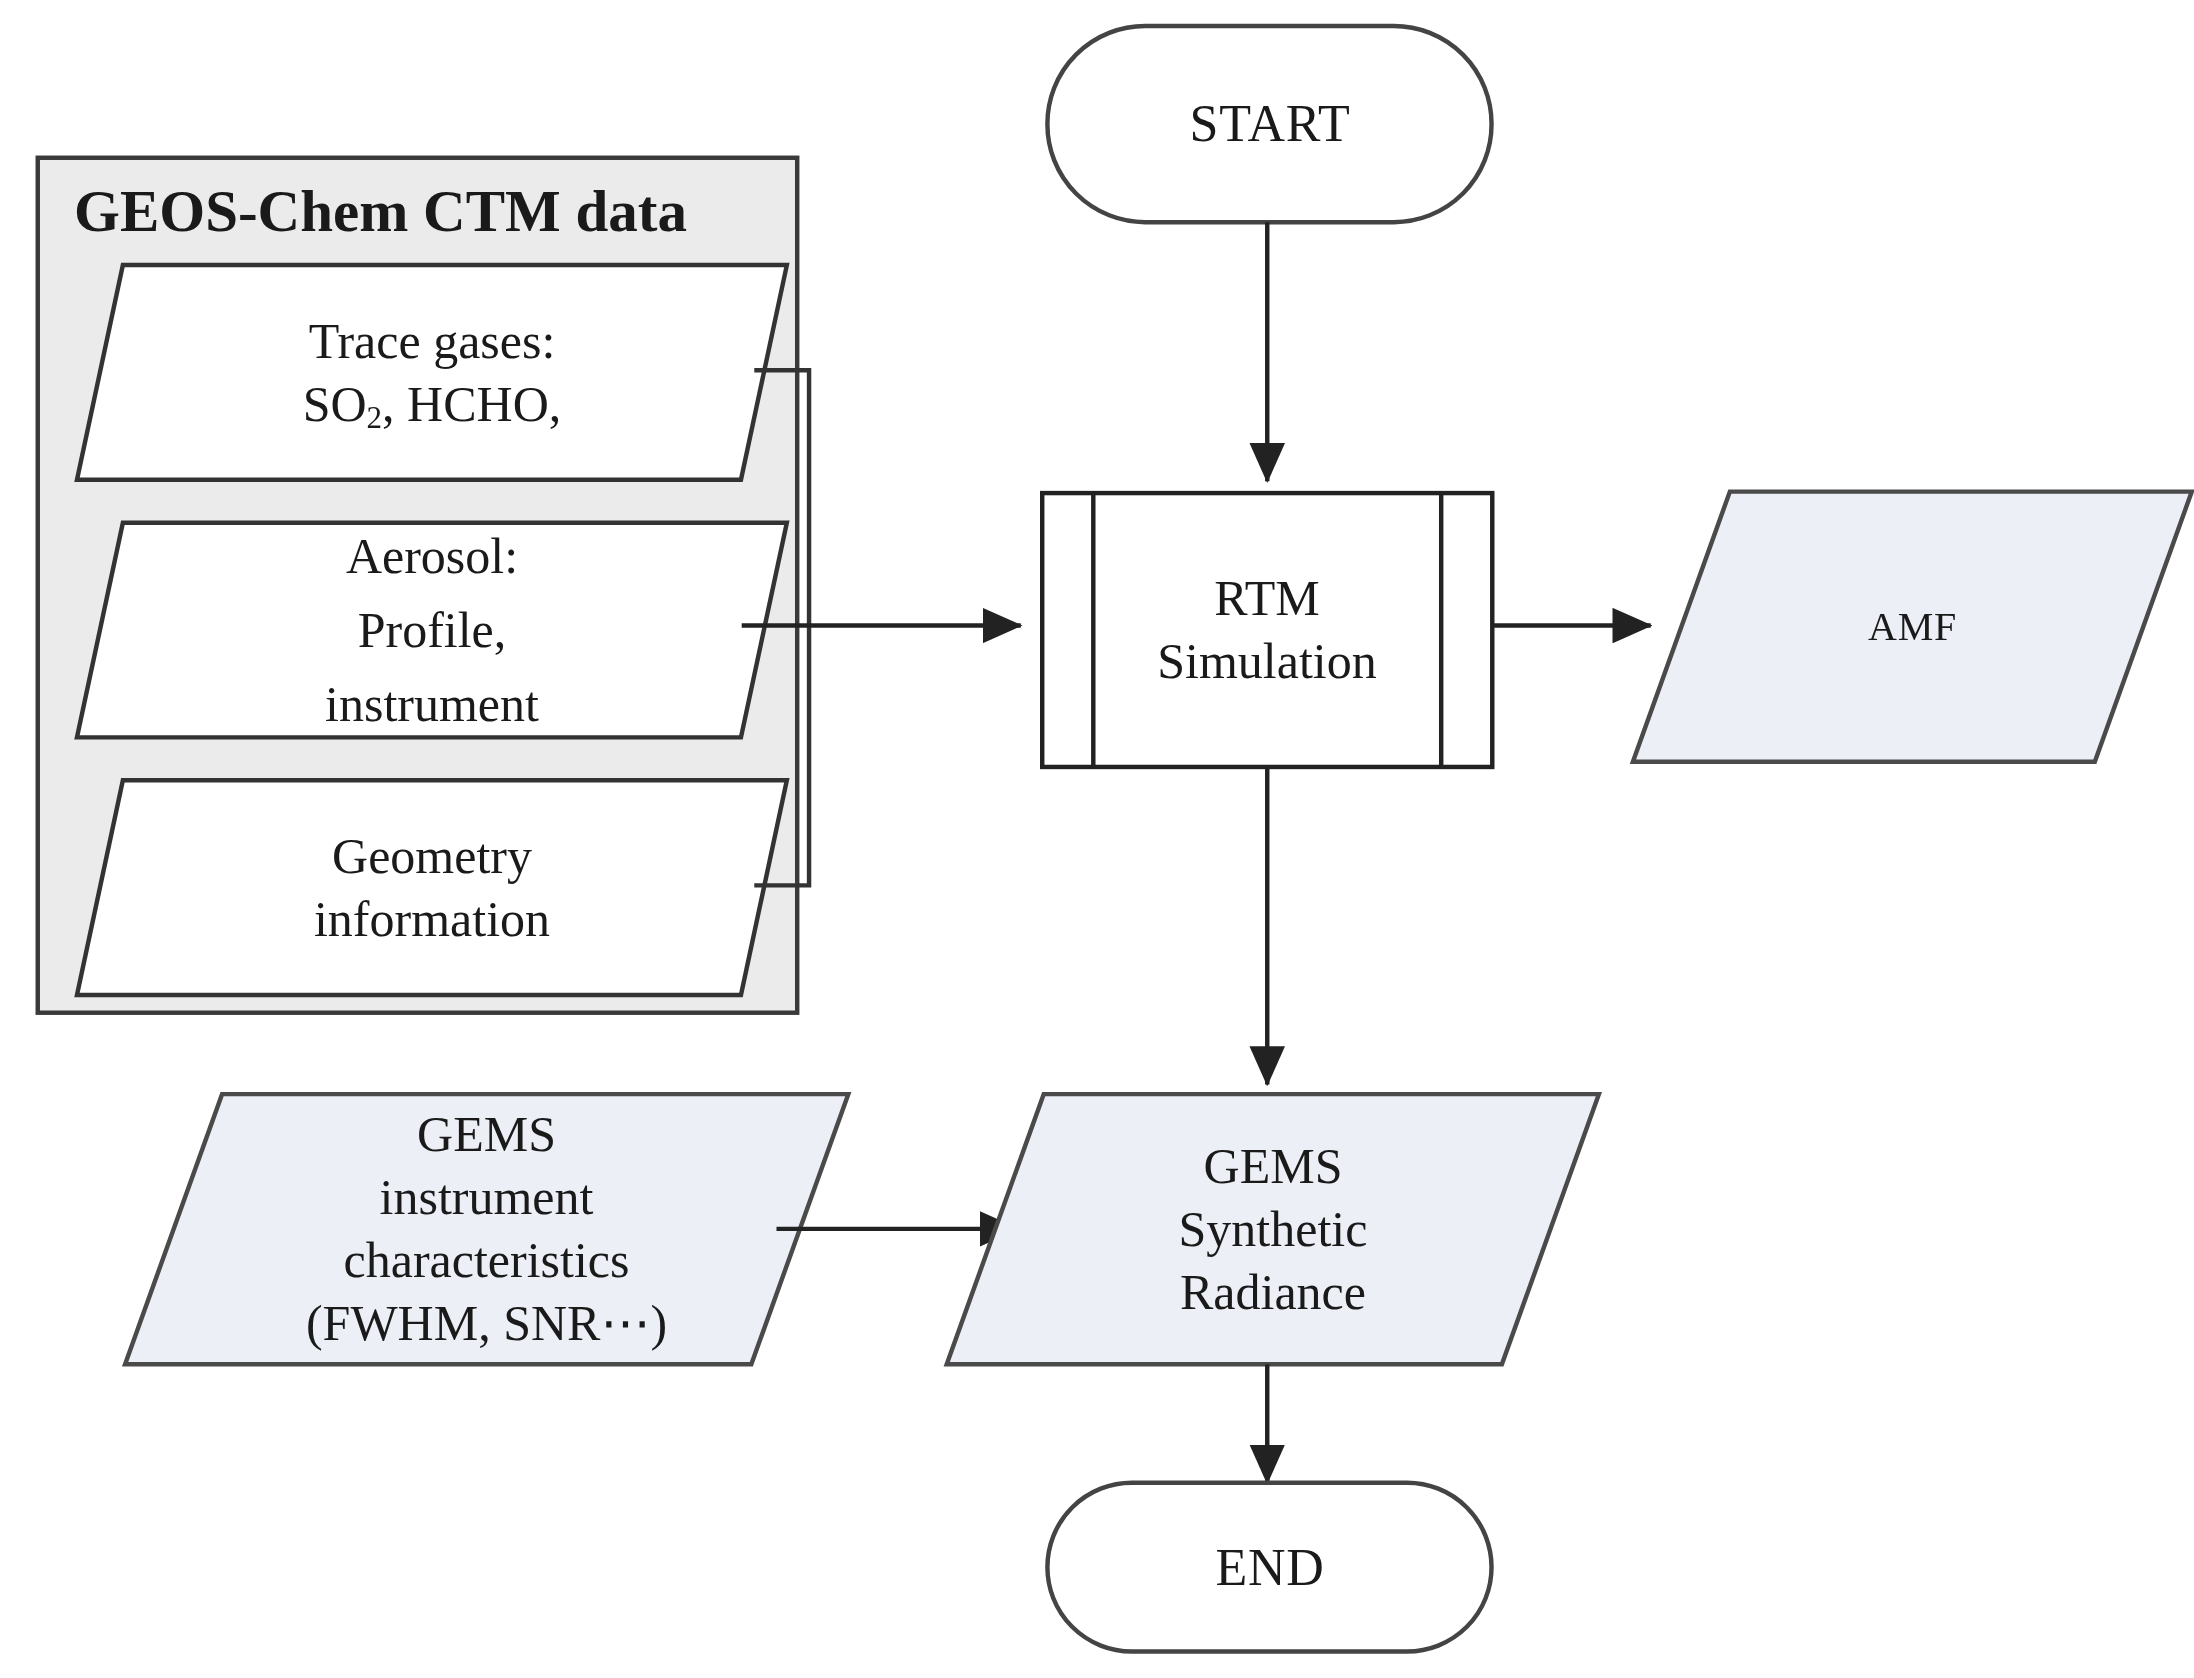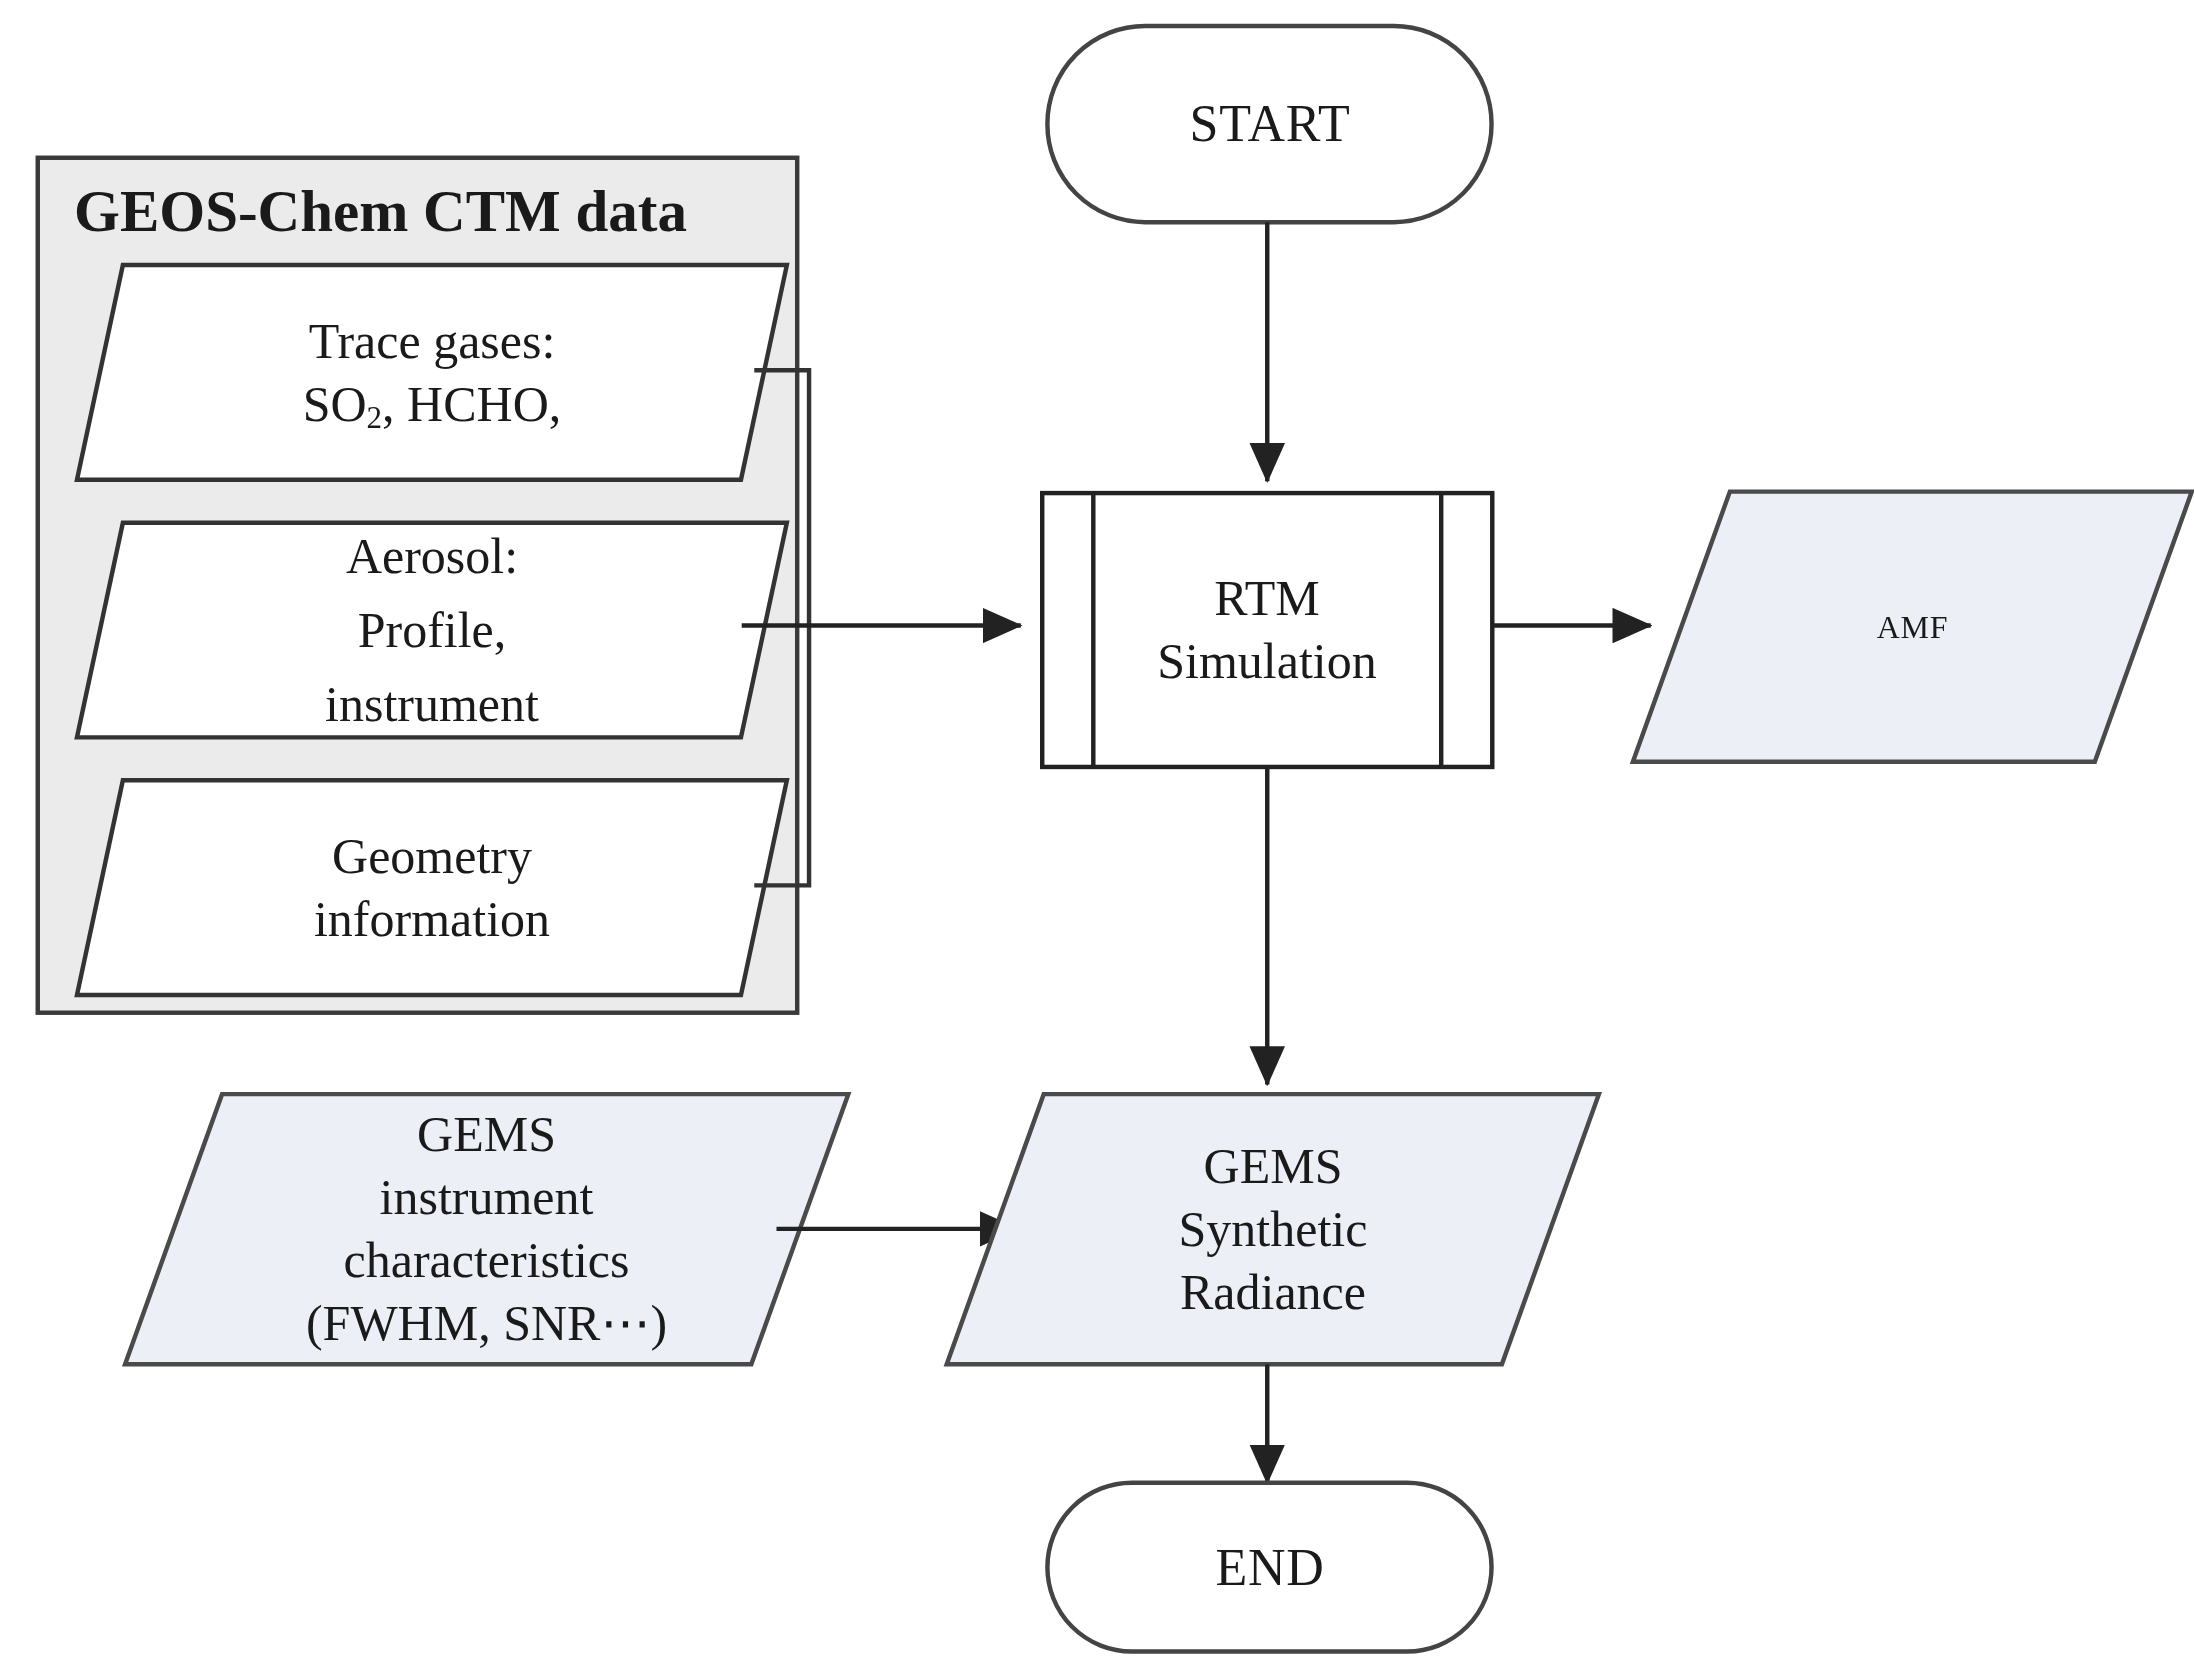--- a/index.html
+++ b/index.html
@@ -38,21 +38,21 @@
     white-space: pre;
     pointer-events: none;
   }
   .lbl-line { display: block; }
 
   .t-start, .t-end {
     font-size: 52px;
     letter-spacing: 0.7px;
   }
   .t-rtm { font-size: 50px; }
-  .t-amf { font-size: 32px; letter-spacing: 0.7px; }
+  .t-amf { font-size: 40px; letter-spacing: 0.7px; }
   .t-para { font-size: 50px; }
   .t-group-title {
     font-size: 59px;
     font-weight: bold;
     letter-spacing: 0px;
   }
   sub {
     font-size: 0.62em;
     vertical-align: -0.22em;
     line-height: 0;

